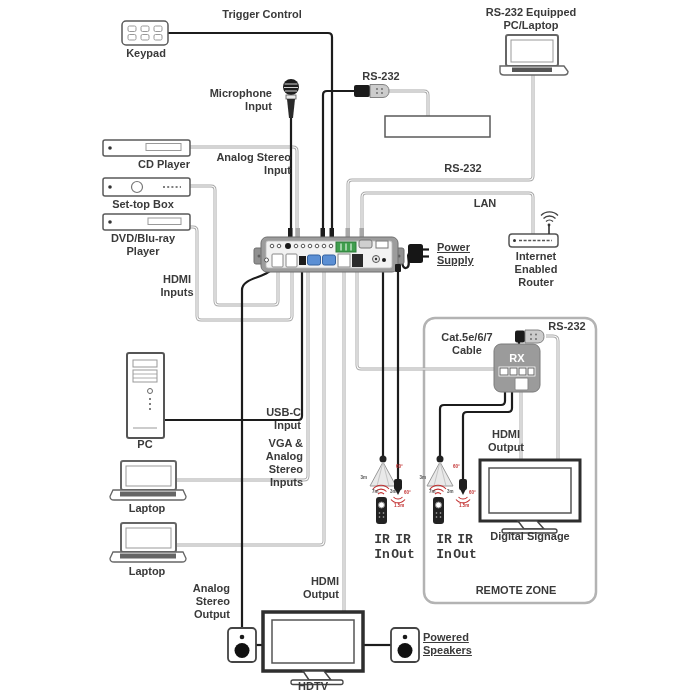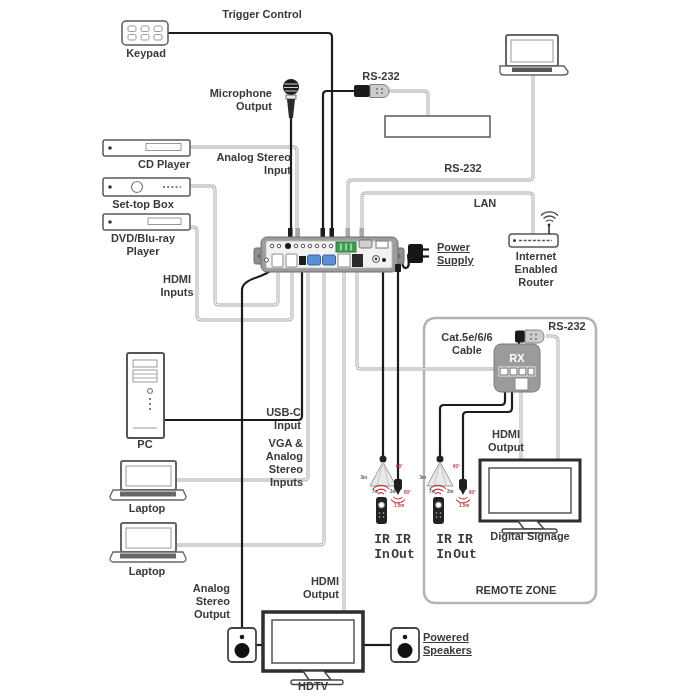--- a/index.html
+++ b/index.html
@@ -319,39 +319,41 @@
   </g>
   <g>
     <rect x="391" y="628" width="28" height="34" rx="4" fill="#fff" stroke="#444" stroke-width="1.8"></rect>
     <circle cx="405" cy="637" r="2.3" fill="#1a1a1a"></circle>
     <circle cx="405" cy="650.5" r="7.5" fill="#111"></circle>
   </g>
 </svg>
 
   <div class="lbl lc" style="left:262px;top:8px">Trigger Control</div>
   <div class="lbl lc" style="left:146px;top:47px">Keypad</div>
+  <div class="lbl lc" style="left:531px;top:6px">RS-232 Equipped
+PC/Laptop</div>
   <div class="lbl lr" style="left:272px;top:87px">Microphone
-Output</div>
+Input</div>
   <div class="lbl lc" style="left:381px;top:70px">RS-232</div>
   <div class="lbl lc" style="left:463px;top:162px">RS-232</div>
   <div class="lbl lc" style="left:485px;top:197px">LAN</div>
   <div class="lbl lc" style="left:164px;top:158px">CD Player</div>
   <div class="lbl lr" style="left:291px;top:151px">Analog Stereo
 Input</div>
   <div class="lbl lc" style="left:143px;top:198px">Set-top Box</div>
   <div class="lbl lc" style="left:143px;top:232px">DVD/Blu-ray
 Player</div>
   <div class="lbl lc" style="left:177px;top:273px">HDMI
 Inputs</div>
   <div class="lbl ll" style="left:437px;top:241px">Power
 Supply</div>
   <div class="lbl lc" style="left:536px;top:250px">Internet
 Enabled
 Router</div>
-  <div class="lbl lc" style="left:467px;top:331px">Cat.5e/6/6
+  <div class="lbl lc" style="left:467px;top:331px">Cat.5e/6/7
 Cable</div>
   <div class="lbl lc" style="left:567px;top:320px">RS-232</div>
   <div class="lbl lr" style="left:301px;top:406px">USB-C
 Input</div>
   <div class="lbl lc" style="left:145px;top:438px">PC</div>
   <div class="lbl lr" style="left:303px;top:437px">VGA &amp;
 Analog
 Stereo
 Inputs</div>
   <div class="lbl lc" style="left:147px;top:502px">Laptop</div>

